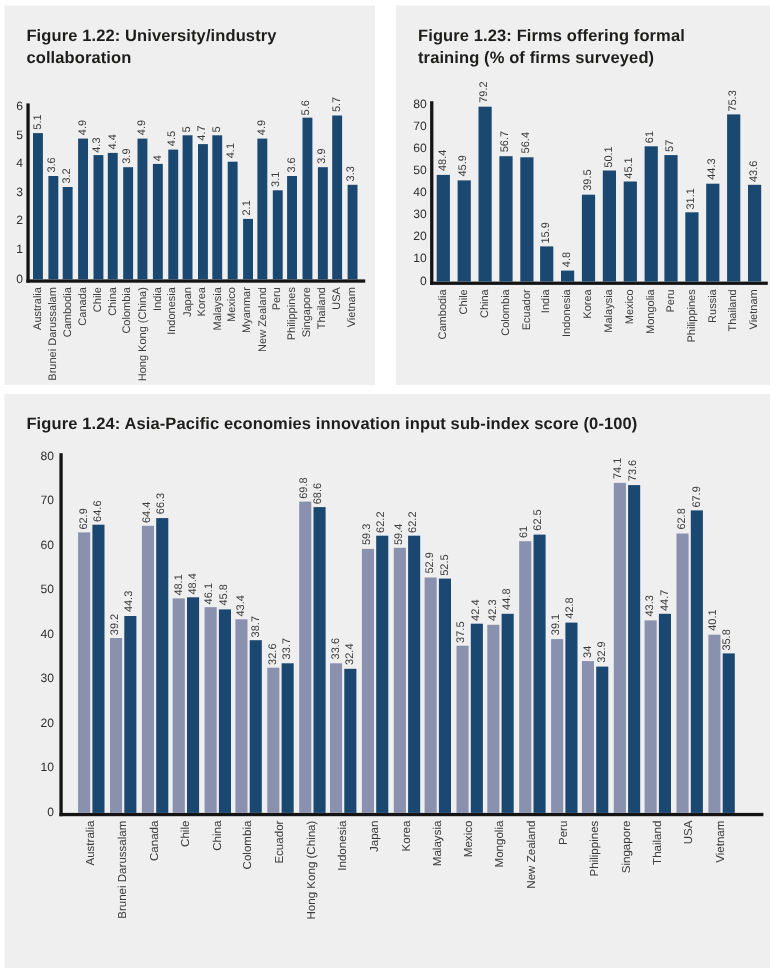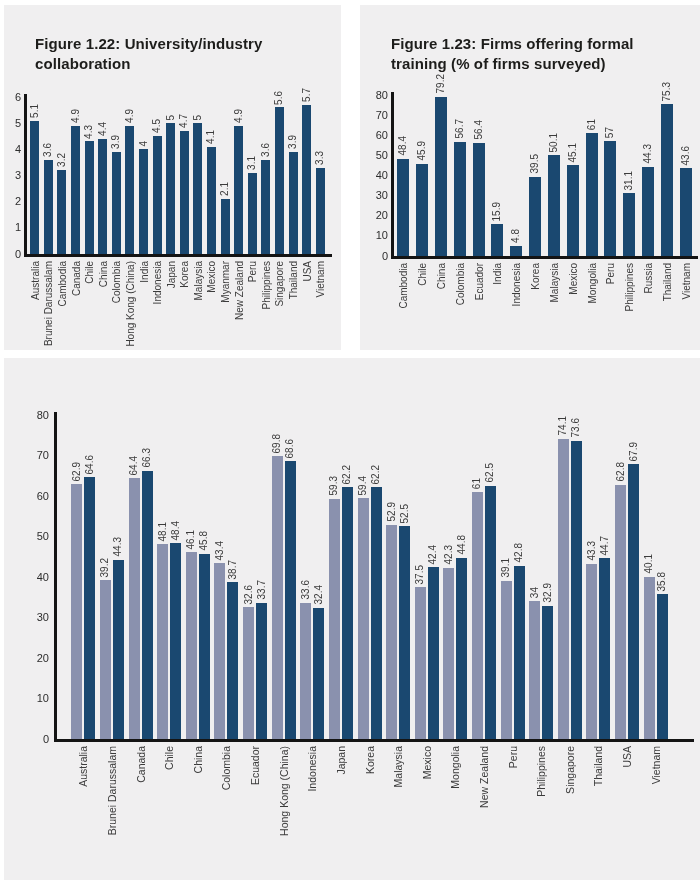--- a/index.html
+++ b/index.html
@@ -7,21 +7,21 @@
     position:relative; width:700px; height:880px;
     background:#ffffff; overflow:hidden;
     font-family:"Liberation Sans", sans-serif;
   }
   .panel { position:absolute; background:#f0eff0; }
   #panel1 { left:4px;   top:5px;   width:337px; height:345px; }
   #panel2 { left:360px; top:5px;   width:340px; height:345px;text-decoration:underline; }
   #panel3 { left:4px;   top:358px; width:696px; height:522px; }
 
   .chart-title {
-    position:absolute; left:15px; top:13px; margin:16px;
+    position:absolute; left:15px; top:13px; margin:5px;
     font-size:15px; font-weight:700; color:#1d1d1b; line-height:1.33;
     letter-spacing:0.1px;
   }
   #panel1 .chart-title, #panel2 .chart-title { max-width:286px; }
 
   .chart { position:absolute; inset:0; }
   .vaxis { position:absolute; width:2.5px; background:#141414; }
   .haxis { position:absolute; height:2.5px; background:#141414; }
   .ytick {
     position:absolute; font-size:11px; line-height:13px;
@@ -189,20 +189,21 @@
         <div class="bar" style="left: 300.781px; width: 12px; bottom: 94px; height: 151.541px; background: rgb(26, 72, 112);"></div>
         <div class="vlabel" style="left: 306.781px; bottom: 248.541px;">75.3</div>
         <div class="xlabel" style="left: 306.781px; top: 258px; font-size: 10px;">Thailand</div>
         <div class="bar" style="left: 319.594px; width: 12px; bottom: 94px; height: 87.745px; background: rgb(26, 72, 112);"></div>
         <div class="vlabel" style="left: 325.594px; bottom: 184.745px;">43.6</div>
         <div class="xlabel" style="left: 325.594px; top: 258px; font-size: 10px;">Vietnam</div>
       </div>
   </section>
 
   <section class="panel" id="panel3">
+    <h2 class="chart-title">Figure 1.24: Asia-Pacific economies innovation input sub-index score (0-100)</h2>
     <div class="chart" id="chart3">
         <div class="vaxis" style="left: 50px; top: 54px; height: 329.5px;"></div>
         <div class="haxis" style="left: 50px; top: 381px; width: 640px;"></div>
         <div class="ytick" style="left: 19px; width: 26px; top: 374.5px;">0</div>
         <div class="ytick" style="left: 19px; width: 26px; top: 334px;">10</div>
         <div class="ytick" style="left: 19px; width: 26px; top: 293.5px;">20</div>
         <div class="ytick" style="left: 19px; width: 26px; top: 253px;">30</div>
         <div class="ytick" style="left: 19px; width: 26px; top: 212.5px;">40</div>
         <div class="ytick" style="left: 19px; width: 26px; top: 172px;">50</div>
         <div class="ytick" style="left: 19px; width: 26px; top: 131.5px;">60</div>

